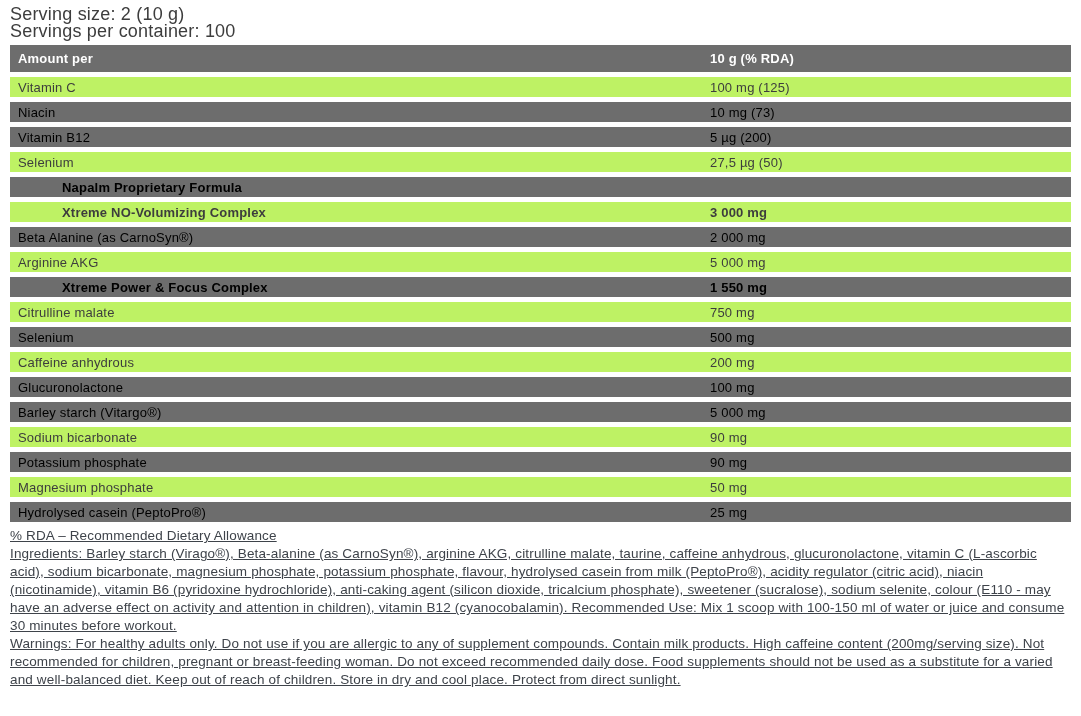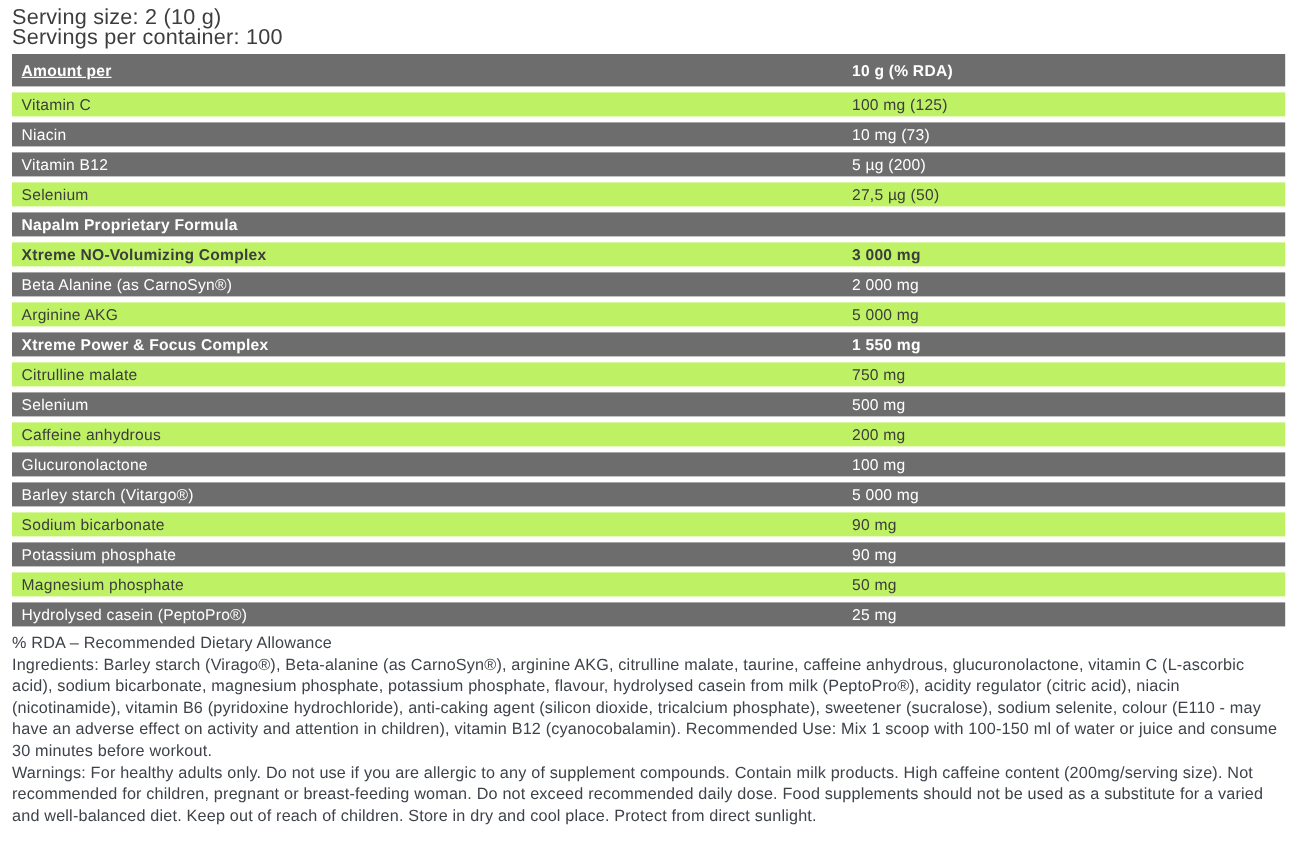--- a/index.html
+++ b/index.html
@@ -18,27 +18,27 @@
     position:relative;
     height:20px;
     margin-bottom:5px;
     display:flex;
     align-items:center;
     font-size:13px;
     letter-spacing:0.2px;
   }
   .srow .cell-label { padding-left:8px; white-space:nowrap; }
   .srow .cell-value { position:absolute; left:700px; white-space:nowrap; }
-  .srow.dark { background:#6d6d6d; color:#ffffff; }
+  .srow.dark { background:#6d6d6d; color:#000000; }
   .srow.light { background:#bef264; color:#3d3d3d; }
-  .srow.bold { font-weight:bold; }
-  .srow.header-row { height:27px; background:#6d6d6d; color:#ffffff; font-weight:bold;text-decoration:underline; }
+  .srow.bold { font-weight:bold;padding-left:44px; }
+  .srow.header-row { height:27px; background:#6d6d6d; color:#ffffff; font-weight:bold; }
 
   .bottom-block { margin:3px 10px 0 10px; font-size:13.5px; line-height:18px; letter-spacing:0.15px; color:#3e434a; }
-  .bottom-block p { margin:0; }
+  .bottom-block p { margin:0;text-decoration:underline; }
 </style>
 </head>
 <body>
 
 <div class="top-block">
   <div>Serving size: 2 (10 g)</div>
   <div>Servings per container: 100</div>
 </div>
 
 <div class="supp-table">

